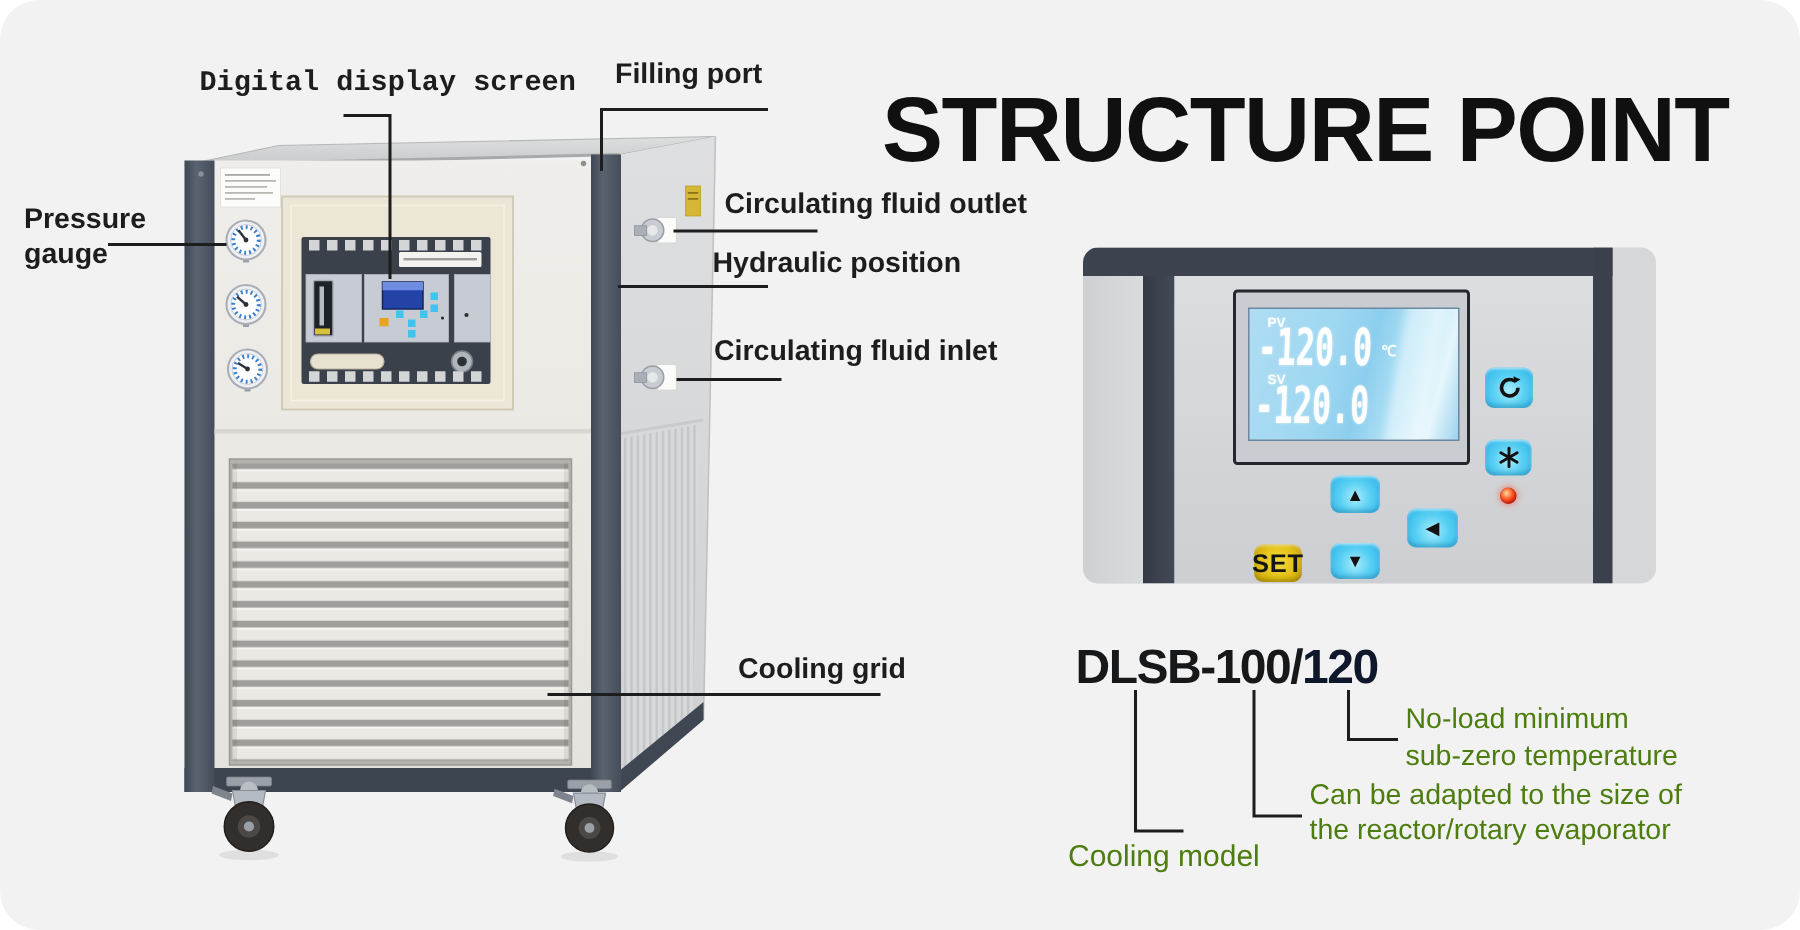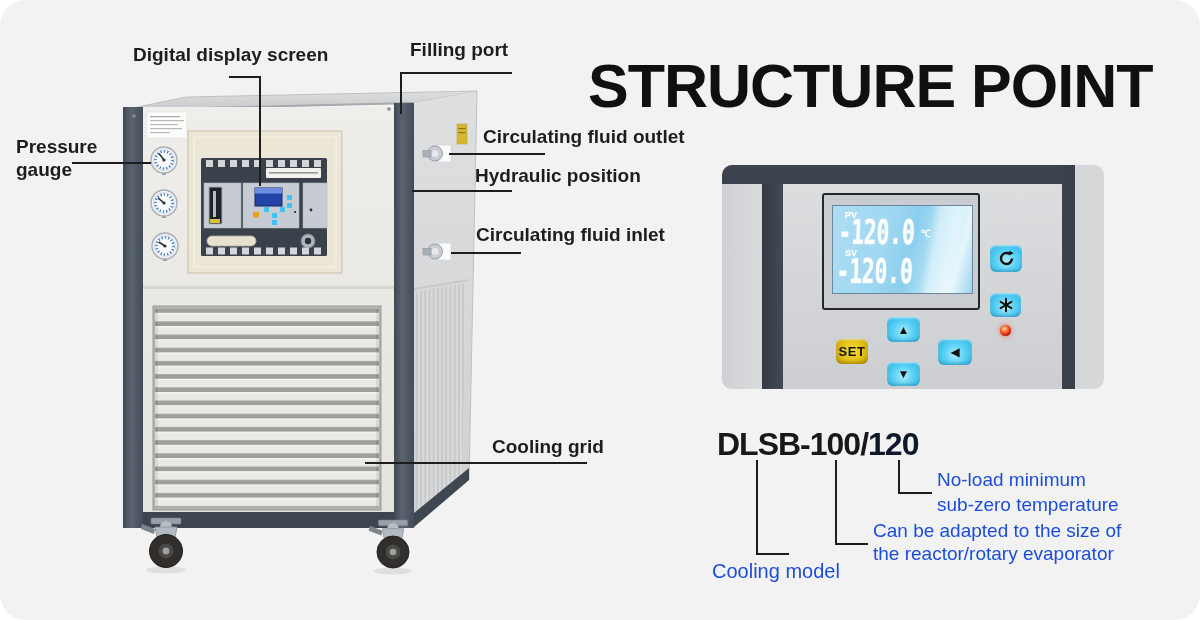--- a/index.html
+++ b/index.html
@@ -18,21 +18,21 @@
   }
   .mlabel{
     font-size:19px; font-weight:700; color:#1d1d1d; line-height:1.2;
     white-space:nowrap;
   }
   .mlabel.wrap{white-space:normal;}
   .model-line{
     left:717px; top:426px; font-size:32px; font-weight:800;
     letter-spacing:-1px; color:#17181a; white-space:nowrap;
   }
-  .ann{font-size:19px; font-weight:400; color:#1d4ed8; white-space:nowrap;}
+  .ann{font-size:19px; font-weight:400; color:#4d7c0f; white-space:nowrap;}
 
   
   .inset{
     left:722px; top:165px; width:382px; height:224px;
     border-radius:10px; overflow:hidden; background:#d6d7d9;
   }
   .inset .band-top{left:0; top:0; width:353px; height:19px; background:#3c424e;}
   .inset .strip-left-light{left:0; top:19px; width:40px; height:205px;
      background:linear-gradient(90deg,#cfd0d3,#dadbdd);}
   .inset .strip-left-dark{left:40px; top:19px; width:21px; height:205px;
@@ -62,21 +62,21 @@
   .pbtn{
     border-radius:6px; display:flex; align-items:center; justify-content:center;
     background:radial-gradient(circle at 50% 58%, #a9ecfb 0%, #57cff3 48%, #2bb3e8 100%);
     box-shadow:inset 0 -2px 3px rgba(0,70,110,.28), inset 0 1px 2px rgba(255,255,255,.65);
     color:#131313; font-size:12px; line-height:1;
   }
   .setbtn{
     border-radius:6px; display:flex; align-items:center; justify-content:center;
     background:radial-gradient(circle at 50% 45%, #f5dc3e 0%, #e2bf14 55%, #bd9b03 100%);
     box-shadow:inset 0 -2px 3px rgba(90,70,0,.35), inset 0 1px 2px rgba(255,255,255,.5);
-    color:#151515; font-size:13px; font-weight:700; letter-spacing:.5px;
+    color:#151515; font-size:17px; font-weight:700; letter-spacing:.5px;margin-top:24px;
   }
   .led{
     width:11px; height:11px; border-radius:50%;
     background:radial-gradient(circle at 40% 35%, #ffd9a0 0%, #ff5a26 40%, #c61a08 72%, #7e1507 100%);
     box-shadow:0 0 5px rgba(255,60,30,.7), inset 0 0 1px rgba(0,0,0,.4);
   }
 </style>
 </head>
 <body>
 
@@ -274,21 +274,21 @@
       <line x1="451" y1="253" x2="521" y2="253"></line>
       <line x1="365" y1="463" x2="587" y2="463"></line>
       <polyline points="757,460 757,554 789,554"></polyline>
       <polyline points="836,460 836,544 868,544"></polyline>
       <polyline points="899,460 899,493 932,493"></polyline>
     </g>
   </svg>
 
   <div class="abs page-title">STRUCTURE POINT</div>
 
-  <div class="abs mlabel" style="left:133px; top:44px;">Digital display screen</div>
+  <div class="abs mlabel" style="left:133px; top:44px;font-family:Liberation Mono, monospace;">Digital display screen</div>
   <div class="abs mlabel" style="left:410px; top:39px;">Filling port</div>
   <div class="abs mlabel wrap" style="left:16px; top:136px; width:96px;">Pressure gauge</div>
   <div class="abs mlabel" style="left:483px; top:126px;">Circulating fluid outlet</div>
   <div class="abs mlabel" style="left:475px; top:165px;">Hydraulic position</div>
   <div class="abs mlabel" style="left:476px; top:224px;">Circulating fluid inlet</div>
   <div class="abs mlabel" style="left:492px; top:436px;">Cooling grid</div>
 
   <div class="abs inset">
     <div class="abs band-top"></div>
     <div class="abs strip-left-light"></div>

